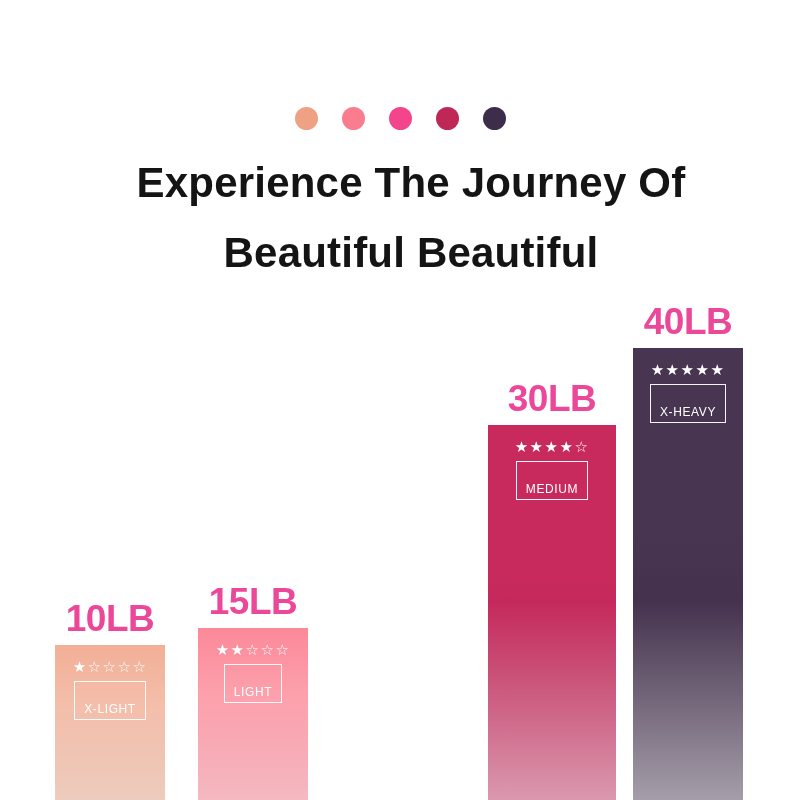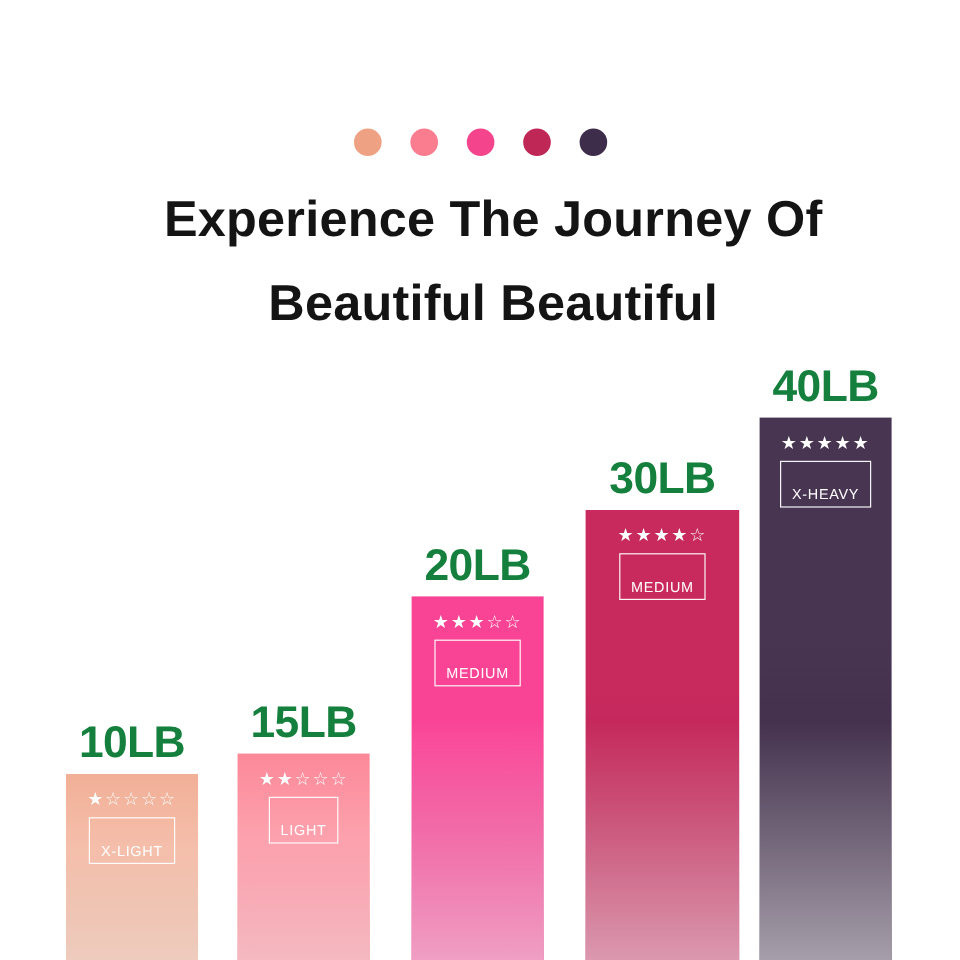--- a/index.html
+++ b/index.html
@@ -71,21 +71,21 @@
     bottom: 0;
   }
   .bar-value {
     position: absolute;
     bottom: 100%;
     left: 0;
     width: 100%;
     text-align: center;
     font-size: 37px;
     font-weight: 700;
-    color: #15803d;
+    color: #ec4899;
     line-height: 1;
     padding-bottom: 8px;
     box-sizing: border-box;
     letter-spacing: -0.5px;
   }
   .bar {
     position: relative;
     width: 100%;
     height: 100%;
     overflow: hidden;
@@ -160,30 +160,20 @@
       <div class="bar-group" style="left: 198px; width: 110px; height: 172px;">
         <div class="bar-value">15LB</div>
         <div class="bar" style="background: linear-gradient(rgb(252, 127, 144) 0%, rgb(252, 127, 144) 40%, rgb(233, 100, 118) 100%);">
           <div class="bar-badge">
             <div class="stars">★★☆☆☆</div>
             <div class="level-box">LIGHT</div>
           </div>
           <div class="bar-fade"></div>
         </div>
       </div>
-      <div class="bar-group" style="left: 343px; width: 110px; height: 303px;">
-        <div class="bar-value">20LB</div>
-        <div class="bar" style="background: linear-gradient(rgb(249, 68, 150) 0%, rgb(249, 68, 150) 40%, rgb(222, 42, 123) 100%);">
-          <div class="bar-badge">
-            <div class="stars">★★★☆☆</div>
-            <div class="level-box">MEDIUM</div>
-          </div>
-          <div class="bar-fade"></div>
-        </div>
-      </div>
       <div class="bar-group" style="left: 488px; width: 128px; height: 375px;">
         <div class="bar-value">30LB</div>
         <div class="bar" style="background: linear-gradient(rgb(200, 42, 94) 0%, rgb(200, 42, 94) 40%, rgb(175, 28, 76) 100%);">
           <div class="bar-badge">
             <div class="stars">★★★★☆</div>
             <div class="level-box">MEDIUM</div>
           </div>
           <div class="bar-fade"></div>
         </div>
       </div>

